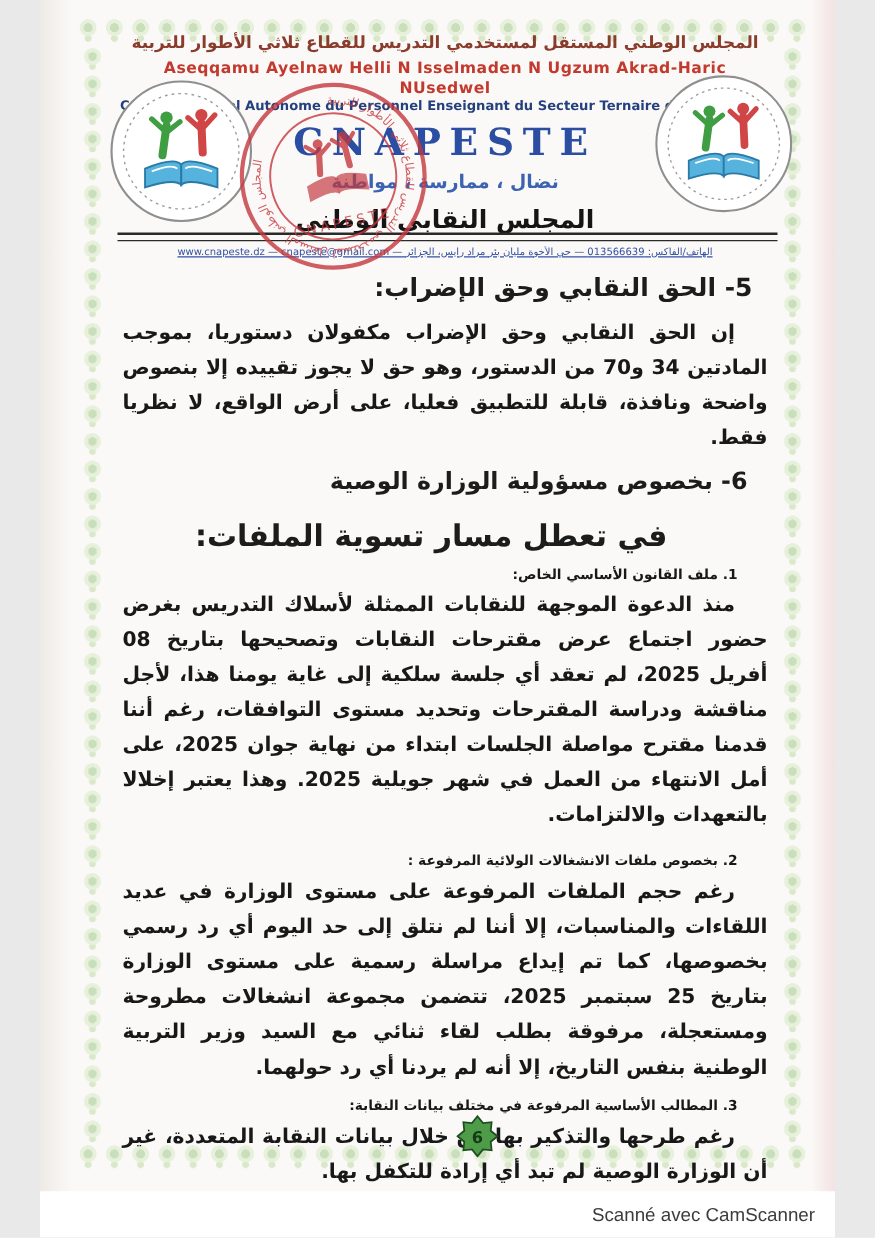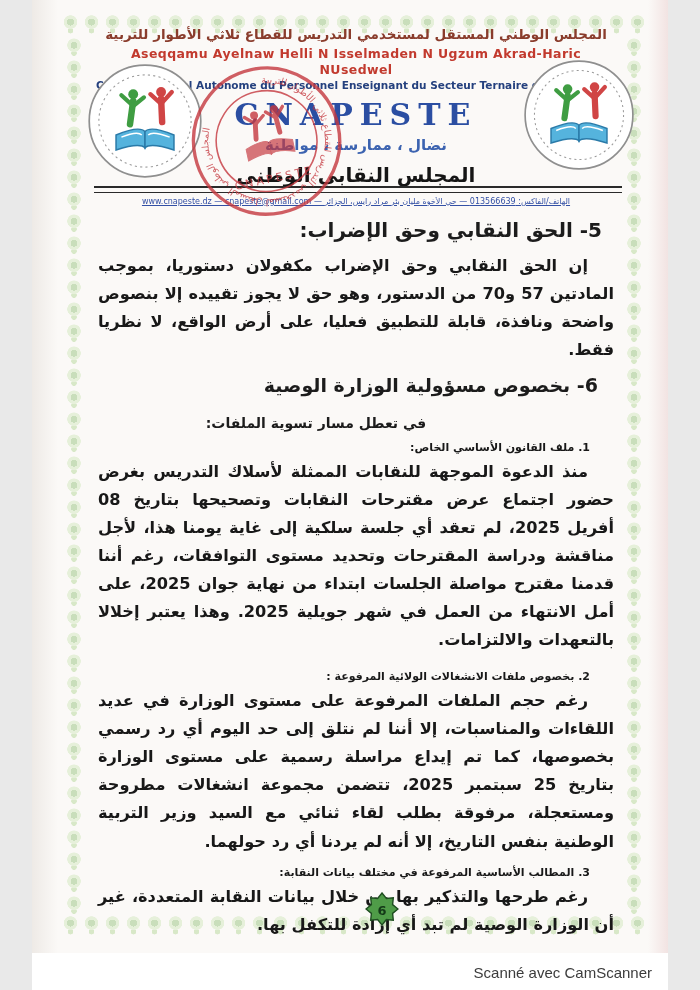--- a/index.html
+++ b/index.html
@@ -38,21 +38,21 @@
   .emblem-left{left:54px;top:62px;}
   .emblem-right{right:32px;top:58px;}
   .stamp{position:absolute;left:156px;top:62px;opacity:.8;transform:rotate(-12deg);}
   
   .body-text{position:absolute;left:66px;right:54px;top:212px;direction:rtl;color:#181818;
         text-align:justify;}
   .calli{font-weight:bold;color:#1c1c1c;}
   .sec5-h{font-size:20px;text-align:right;margin:6px 12px 10px 0;letter-spacing:.5px;}
   .para{font-size:16.2px;font-weight:bold;line-height:1.73;text-indent:26px;margin:0 0 10px 0;}
   .sec6-h1{font-size:19px;text-align:right;margin:10px 16px 19px 0;}
-  .sec6-h2{font-size:14px;text-align:center;margin:4px 80px 10px 0;}
+  .sec6-h2{font-size:24px;text-align:right;margin:4px 80px 10px 0;}
   .sub-h{font-size:11px;font-weight:bold;text-align:right;margin:6px 24px 4px 0;}
   .sub-h.gap{margin-top:16px;}
   
   .star-badge{position:absolute;left:333px;top:892px;width:34px;height:34px;}
   .star-badge svg{display:block;}
   .scanner-strip{position:absolute;left:0;right:0;bottom:0;height:37px;background:#ffffff;}
   .scanner-note{position:absolute;right:16px;bottom:9px;font-family:"Liberation Sans",sans-serif;
         font-size:15px;color:#3c3c3c;}
 </style>
 </head>
@@ -144,21 +144,21 @@
         <path d="M94 59 L85 51 M94 59 L103 49" stroke-width="3.4" stroke-linecap="round"></path>
         <path d="M58 84 Q78 77 82 82 L82 94 Q77 90 58 96 Z" fill="#c5383f" opacity="0.85"></path>
         <path d="M106 84 Q86 77 82 82 L82 94 Q87 90 106 96 Z" fill="#c5383f" opacity="0.85"></path>
       </g>
       <text x="80" y="122" text-anchor="middle" font-size="11" letter-spacing="3" fill="#c5383f">CNAPESTE</text>
     </svg>
   </div>
 
   <div class="body-text">
     <div class="calli sec5-h">5- الحق النقابي وحق الإضراب:</div>
-    <p class="para">إن الحق النقابي وحق الإضراب مكفولان دستوريا، بموجب المادتين 57 و70 من الدستور، وهو حق لا يجوز تقييده إلا بنصوص واضحة ونافذة، قابلة للتطبيق فعليا، على أرض الواقع، لا نظريا فقط.</p>
+    <p class="para">إن الحق النقابي وحق الإضراب مكفولان دستوريا، بموجب المادتين 34 و70 من الدستور، وهو حق لا يجوز تقييده إلا بنصوص واضحة ونافذة، قابلة للتطبيق فعليا، على أرض الواقع، لا نظريا فقط.</p>
 
     <div class="calli sec6-h1">6- بخصوص مسؤولية الوزارة الوصية</div>
     <div class="calli sec6-h2">في تعطل مسار تسوية الملفات:</div>
 
     <div class="sub-h">1. ملف القانون الأساسي الخاص:</div>
     <p class="para">منذ الدعوة الموجهة للنقابات الممثلة لأسلاك التدريس بغرض حضور اجتماع عرض مقترحات النقابات وتصحيحها بتاريخ 08 أفريل 2025، لم تعقد أي جلسة سلكية إلى غاية يومنا هذا، لأجل مناقشة ودراسة المقترحات وتحديد مستوى التوافقات، رغم أننا قدمنا مقترح مواصلة الجلسات ابتداء من نهاية جوان 2025، على أمل الانتهاء من العمل في شهر جويلية 2025. وهذا يعتبر إخلالا بالتعهدات والالتزامات.</p>
 
     <div class="sub-h gap">2. بخصوص ملفات الانشغالات الولائية المرفوعة :</div>
     <p class="para">رغم حجم الملفات المرفوعة على مستوى الوزارة في عديد اللقاءات والمناسبات، إلا أننا لم نتلق إلى حد اليوم أي رد رسمي بخصوصها، كما تم إيداع مراسلة رسمية على مستوى الوزارة بتاريخ 25 سبتمبر 2025، تتضمن مجموعة انشغالات مطروحة ومستعجلة، مرفوقة بطلب لقاء ثنائي مع السيد وزير التربية الوطنية بنفس التاريخ، إلا أنه لم يردنا أي رد حولهما.</p>
 

